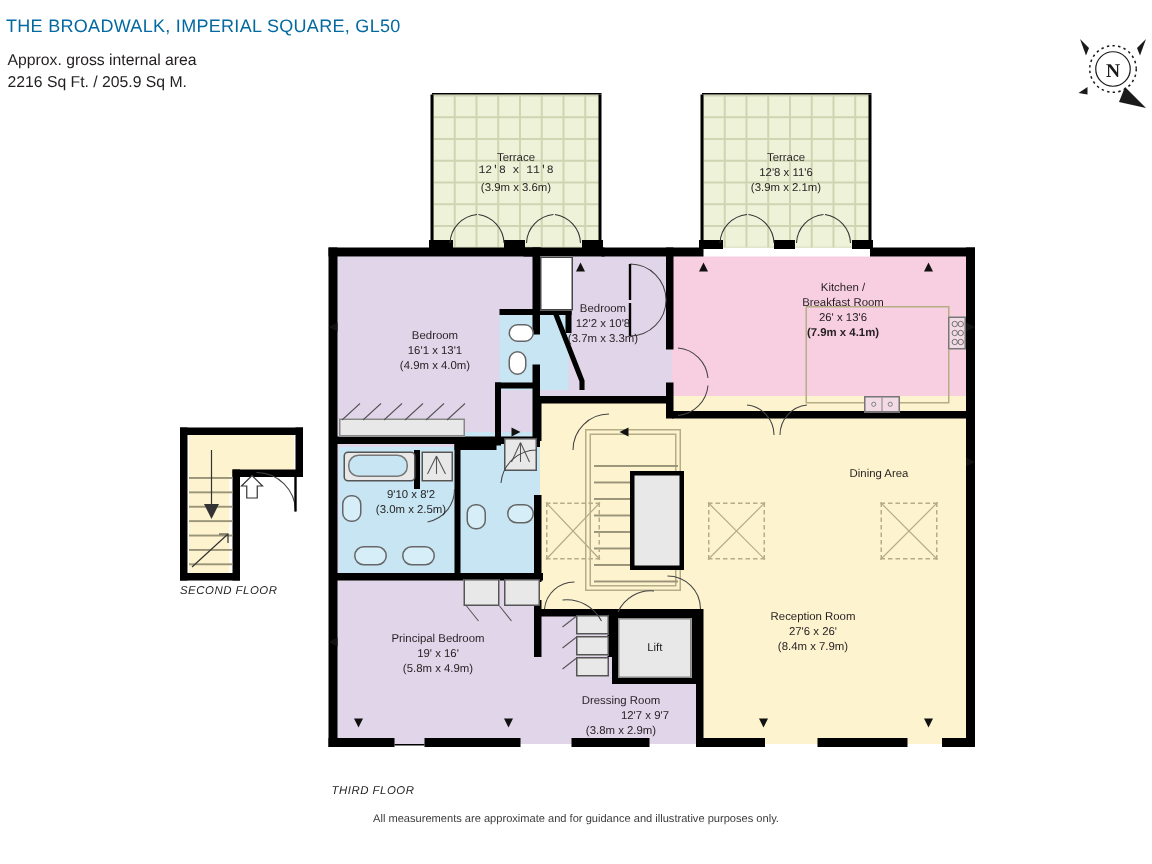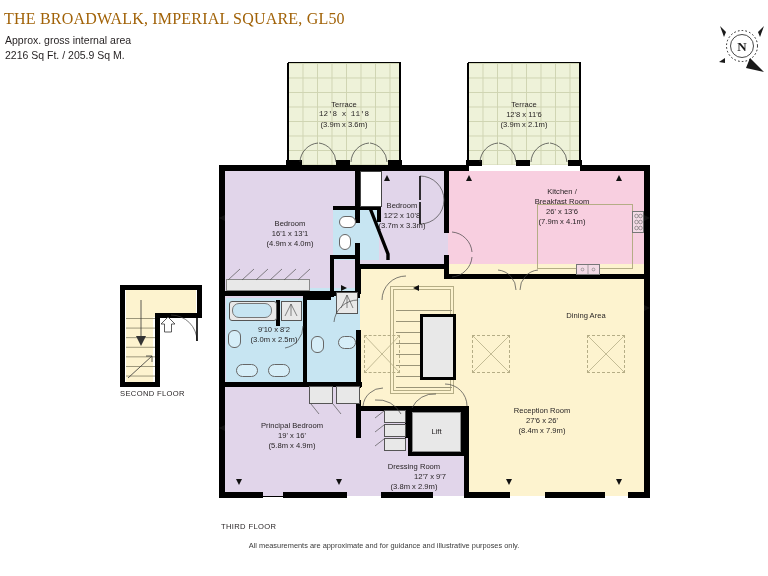--- a/index.html
+++ b/index.html
@@ -1,21 +1,21 @@
 <!DOCTYPE html>
 <html><head>
 <meta charset="utf-8">
 <style>
   html,body{margin:0;padding:0;background:#ffffff;}
   body{width:768px;height:576px;overflow:hidden;
        font-family:"Liberation Sans","DejaVu Sans",sans-serif;color:#231f20;}
   #stage{position:relative;width:768px;height:576px;}
 
   
-  .title{position:absolute;left:4px;top:10px;font-size:16px;letter-spacing:.2px;color:#a16207;white-space:nowrap;font-family:Liberation Serif, serif;}
+  .title{position:absolute;left:4px;top:10px;font-size:12px;letter-spacing:.2px;color:#0369a1;white-space:nowrap;}
   .sub1{position:absolute;left:5px;top:34px;font-size:10.5px;color:#231f20;}
   .sub2{position:absolute;left:5px;top:49px;font-size:10.5px;color:#231f20;}
 
   
   .compass{position:absolute;left:716px;top:20px;width:52px;height:62px;}
 
   
   .rm{position:absolute;box-sizing:border-box;}
   .purple{background:#e1d5ea;}
   .pink{background:#f8cfe0;}
@@ -27,21 +27,21 @@
 
   .wall{position:absolute;background:#000000;}
   .thin{position:absolute;background:#000000;}
 
   
   .dash{position:absolute;box-sizing:border-box;border:1px dashed #b5ad86;}
   .inset{position:absolute;box-sizing:border-box;border:1px solid #b5ad86;}
 
   
   .lbl{position:absolute;text-align:center;font-size:7.6px;line-height:9.3px;color:#231f20;white-space:nowrap;}
-  .floorlbl{position:absolute;font-size:7.6px;letter-spacing:.35px;color:#231f20;white-space:nowrap;}
+  .floorlbl{position:absolute;font-size:7.6px;letter-spacing:.35px;color:#231f20;white-space:nowrap;font-style:italic;}
 
   
   .foot{position:absolute;width:768px;text-align:center;font-size:7.4px;color:#3a3a3a;}
 
   
   .tile{position:absolute;
         background-image:linear-gradient(to right,#cfd4b2 1px,transparent 1px),
                          linear-gradient(to bottom,#cfd4b2 1px,transparent 1px);
         background-size:14.5px 14.5px;}
 
@@ -334,21 +334,21 @@
   <div class="lbl" style="left:240px;top:229px;width:100px;">16'1 x 13'1</div>
   <div class="lbl" style="left:240px;top:239px;width:100px;">(4.9m x 4.0m)</div>
 
   <div class="lbl" style="left:352px;top:201px;width:100px;">Bedroom</div>
   <div class="lbl" style="left:352px;top:211px;width:100px;">12'2 x 10'8</div>
   <div class="lbl" style="left:352px;top:221px;width:100px;">(3.7m x 3.3m)</div>
 
   <div class="lbl" style="left:512px;top:187px;width:100px;">Kitchen /</div>
   <div class="lbl" style="left:512px;top:197px;width:100px;">Breakfast Room</div>
   <div class="lbl" style="left:512px;top:207px;width:100px;">26' x 13'6</div>
-  <div class="lbl" style="left:512px;top:217px;width:100px;">(7.9m x 4.1m)</div>
+  <div class="lbl" style="left:512px;top:217px;width:100px;font-weight:bold;">(7.9m x 4.1m)</div>
 
   <div class="lbl" style="left:536px;top:311px;width:100px;">Dining Area</div>
 
   <div class="lbl" style="left:487px;top:406px;width:110px;">Reception Room</div>
   <div class="lbl" style="left:487px;top:416px;width:110px;">27'6 x 26'</div>
   <div class="lbl" style="left:487px;top:426px;width:110px;">(8.4m x 7.9m)</div>
 
   <div class="lbl" style="left:224px;top:325px;width:100px;">9'10 x 8'2</div>
   <div class="lbl" style="left:224px;top:335px;width:100px;">(3.0m x 2.5m)</div>
 

